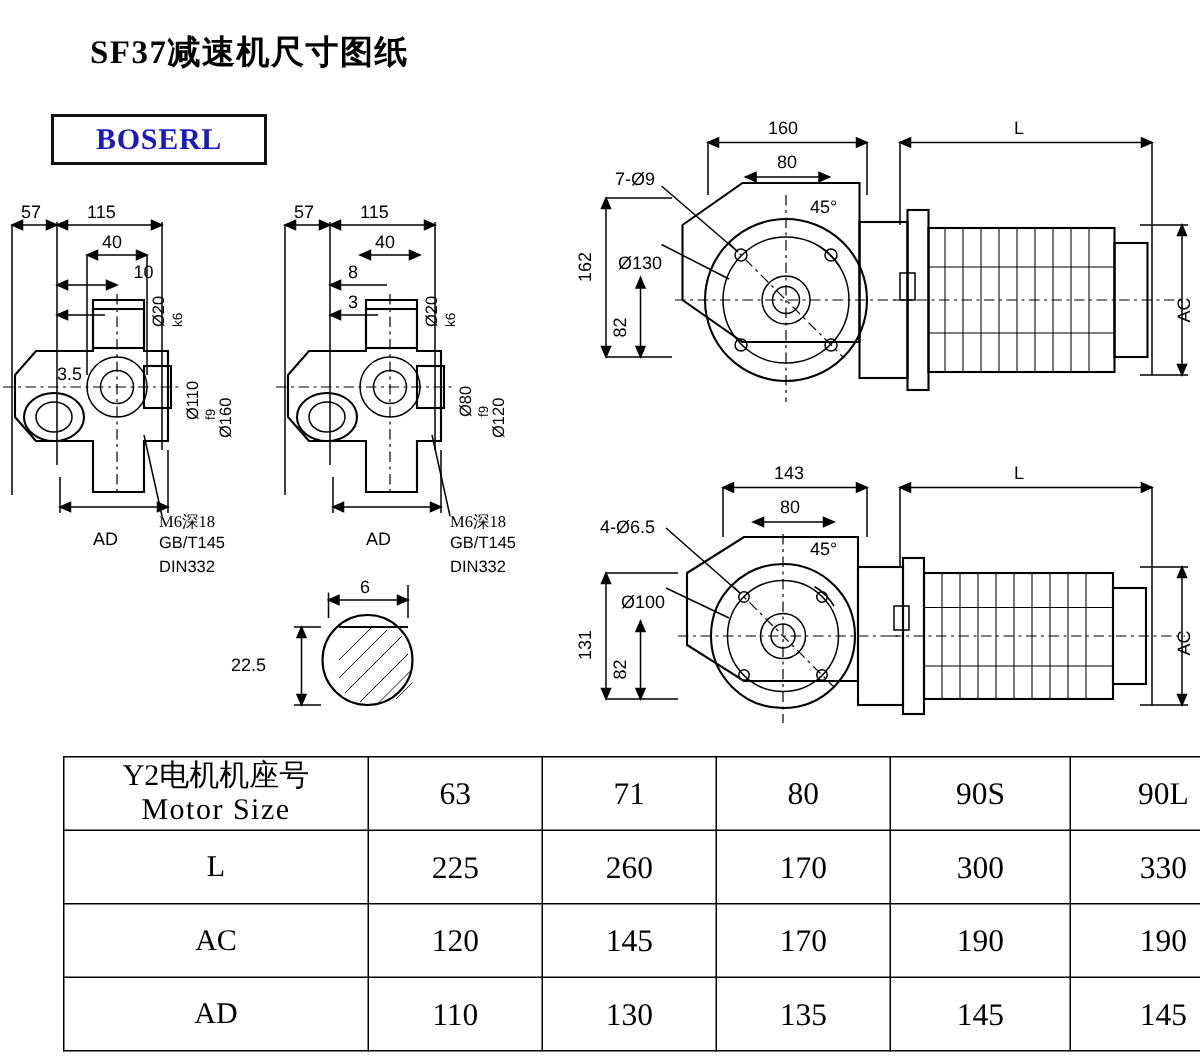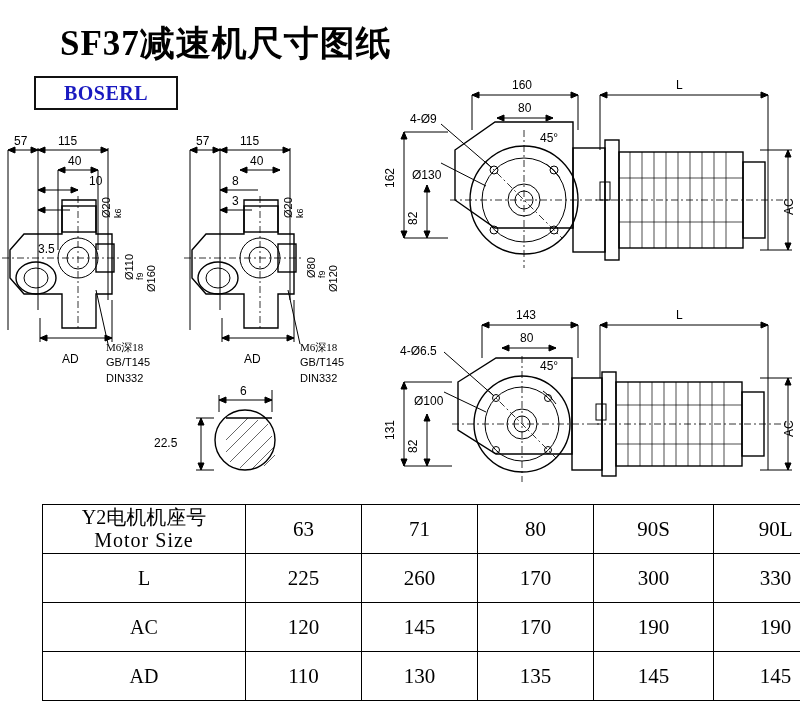--- a/index.html
+++ b/index.html
@@ -7,21 +7,21 @@
     width:800px;height:705px;
     background:#ffffff;
     font-family:"Liberation Sans", sans-serif;
     color:#000;
     position:relative;
     overflow:hidden;
   }
   .abs{position:absolute;}
   #title{
     left:60px;top:20px;
-    font-size:35px;font-weight:bold;
+    font-size:22px;font-weight:bold;
     letter-spacing:1px;
     font-family:"Liberation Serif", serif;
   }
   #logo-box{
     left:34px;top:76px;width:140px;height:30px;
     border:2px solid #111;
     display:flex;align-items:center;justify-content:center;
   }
   #logo-text{
     font-size:20px;font-weight:bold;color:#1a1ac0;
@@ -356,21 +356,21 @@
 <div class="abs dim-s cn" style="left:300px;top:340px;">M6深18</div>
 <div class="abs dim-s" style="left:300px;top:356px;">GB/T145</div>
 <div class="abs dim-s" style="left:300px;top:372px;">DIN332</div>
 
 <div class="abs dim" style="left:240px;top:384px;">6</div>
 <div class="abs dim" style="left:154px;top:436px;">22.5</div>
 
 <div class="abs dim" style="left:512px;top:78px;">160</div>
 <div class="abs dim" style="left:518px;top:101px;">80</div>
 <div class="abs dim" style="left:540px;top:131px;">45°</div>
-<div class="abs dim" style="left:410px;top:112px;">4-Ø9</div>
+<div class="abs dim" style="left:410px;top:112px;">7-Ø9</div>
 <div class="abs dim" style="left:412px;top:168px;">Ø130</div>
 <div class="abs dim" style="left:383px;top:188px;transform:rotate(-90deg);transform-origin:0 0;">162</div>
 <div class="abs dim" style="left:406px;top:225px;transform:rotate(-90deg);transform-origin:0 0;">82</div>
 <div class="abs dim" style="left:676px;top:78px;">L</div>
 <div class="abs dim" style="left:782px;top:215px;transform:rotate(-90deg);transform-origin:0 0;">AC</div>
 
 <div class="abs dim" style="left:516px;top:308px;">143</div>
 <div class="abs dim" style="left:520px;top:331px;">80</div>
 <div class="abs dim" style="left:540px;top:359px;">45°</div>
 <div class="abs dim" style="left:400px;top:344px;">4-Ø6.5</div>

